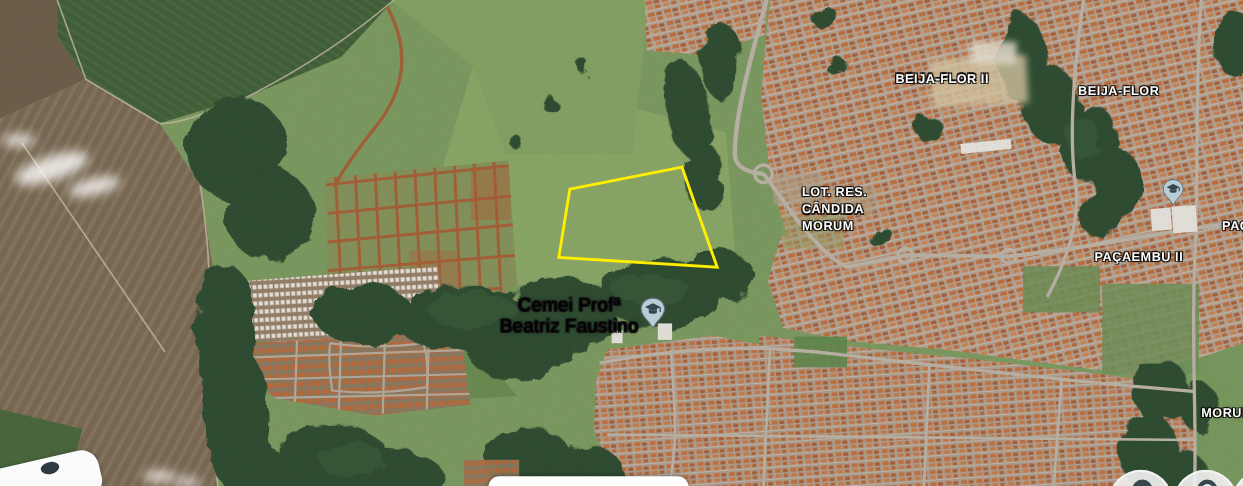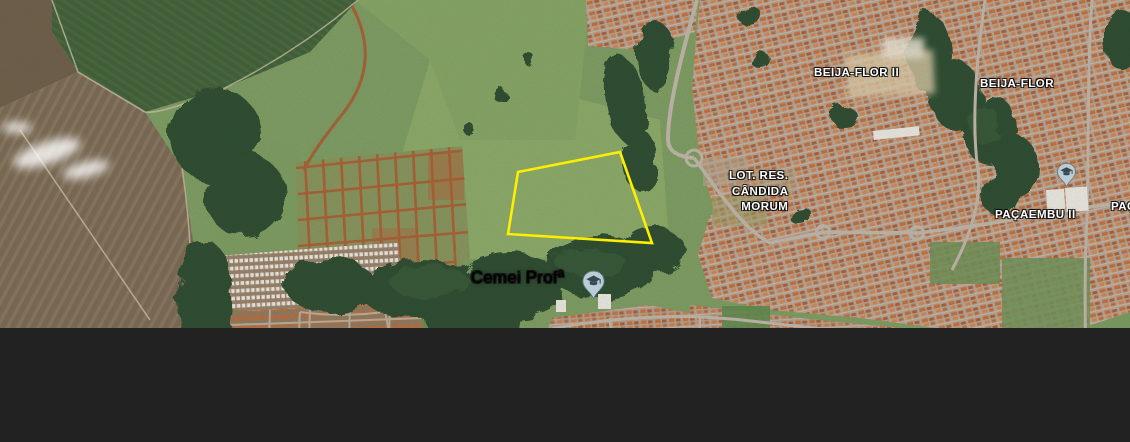--- a/index.html
+++ b/index.html
@@ -1,17 +1,17 @@
 <!DOCTYPE html>
 <html><head>
 <meta charset="utf-8">
 <style>
   html,body{margin:0;padding:0;background:#222;}
   #screen{
-    position:relative;width:1130px;height:328px;overflow:hidden;
+    position:relative;width:1130px;height:442px;overflow:hidden;
     font-family:"Liberation Sans", sans-serif;
     background:#7d9c62;
   }
   #terrain{position:absolute;left:0;top:0;}
   .map-label{
     position:absolute;color:#fff;font-weight:700;font-size:11.5px;letter-spacing:.5px;
     text-shadow:-1px -1px 0 rgba(0,0,0,.8),1px -1px 0 rgba(0,0,0,.8),
                 -1px 1px 0 rgba(0,0,0,.8),1px 1px 0 rgba(0,0,0,.8),0 0 3px rgba(0,0,0,.55);
     white-space:nowrap;pointer-events:none;
   }
@@ -265,34 +265,35 @@
   <div class="cloud" style="left:12px;top:142px;width:70px;height:22px;transform:rotate(-18deg);"></div>
   <div class="cloud" style="left:62px;top:162px;width:48px;height:15px;transform:rotate(-14deg);"></div>
   <div class="cloud" style="left:2px;top:122px;width:30px;height:11px;"></div>
   <div class="cloud" style="left:130px;top:428px;width:30px;height:10px;"></div>
   <div class="cloud" style="left:158px;top:434px;width:24px;height:8px;"></div>
 
   <div class="map-label" style="left:814px;top:66px;">BEIJA-FLOR II</div>
 
   <div class="map-label" style="left:980px;top:77px;">BEIJA-FLOR</div>
 
-  <div class="map-label multiline" style="left:729px;top:168px;text-align:right;">
+  <div class="map-label multiline" style="left:729px;top:168px;">
     <div>LOT. RES.</div>
     <div>CÂNDIDA</div>
     <div>MORUM</div>
   </div>
 
-  <div class="map-label" style="left:995px;top:208px;">PAÇAEMBU II</div>
+  <div class="map-label" style="left:995px;top:228px;">PAÇAEMBU II</div>
 
   <div class="map-label" style="left:1111px;top:200px;">PAÇ</div>
 
   <div class="map-label" style="left:1092px;top:370px;">MORUM</div>
 
   <div class="poi-label" style="left:400px;top:268px;width:235px;">
     <div>Cemei Profª</div>
+    <div>Beatriz Faustino</div>
   </div>
 
   <svg class="pin" style="left:581px;top:270px;" width="25" height="31" viewBox="0 0 25 31">
     <path d="M12.5 1 C6.2 1 1.8 5.6 1.8 11.2 C1.8 16.3 5.9 19.4 9.6 23.9 L12.5 28.5 L15.4 23.9 C19.1 19.4 23.2 16.3 23.2 11.2 C23.2 5.6 18.8 1 12.5 1 Z" fill="#b9cdd6" stroke="#5b6d76" stroke-width="1"></path>
     <g fill="#36474f">
       <path d="M12.5 5.6 L19.6 9.2 L12.5 12.8 L5.4 9.2 Z"></path>
       <path d="M8.8 11 v3 c0 1.5 7.4 1.5 7.4 0 v-3 l-3.7 1.8 Z"></path>
       <rect x="18.6" y="9.2" width="1.1" height="4.4"></rect>
     </g>
   </svg>

